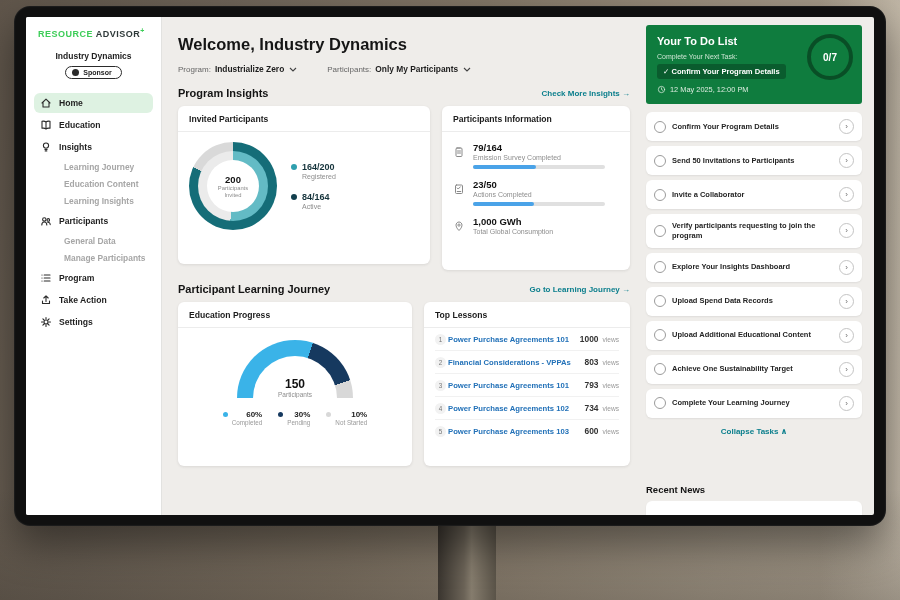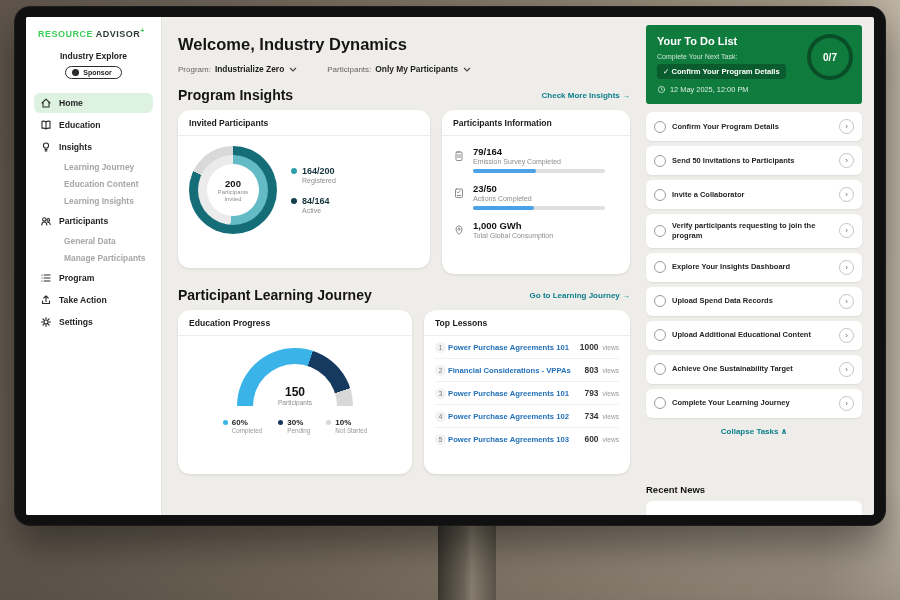--- a/index.html
+++ b/index.html
@@ -38,24 +38,24 @@
   .nav-icon svg{width:12px;height:12px;}
 
   
   .main{flex:1;padding:10px 14px 0 16px;box-sizing:border-box;}
   .welcome{font-size:16.5px;font-weight:700;color:#151515;margin:8px 0 10px;}
   .filters{display:flex;gap:30px;align-items:center;font-size:8px;color:#666;}
   .filter{display:flex;align-items:center;cursor:pointer;}
   .filter-value{font-weight:700;color:#1d1d1d;margin-left:4px;font-size:8.4px;}
   .caret{margin-left:5px;display:flex;}
   .section-row{display:flex;justify-content:space-between;align-items:center;margin:13px 0 7px;}
-  .section-title{font-size:14px;font-weight:700;color:#141414;}
+  .section-title{font-size:11px;font-weight:700;color:#141414;}
   .section-link{font-size:8px;font-weight:700;color:#0a7e8c;cursor:pointer;}
   .cards-row{display:flex;gap:12px;}
-  .card{background:#fff;border-radius:12px;box-shadow:0 1px 3px rgba(30,30,30,.10);padding:8px 11px;box-sizing:border-box;}
+  .card{background:#fff;border-radius:6px;box-shadow:0 1px 3px rgba(30,30,30,.10);padding:8px 11px;box-sizing:border-box;}
   .card-title{font-size:8.6px;font-weight:700;color:#1c1c1c;margin:0 -11px;padding:0 11px 7px;border-bottom:1px solid #ececec;}
 
   .card-invited{width:252px;height:158px;}
   .card-body{display:flex;align-items:center;gap:14px;padding-top:10px;}
   .donut{width:88px;height:88px;border-radius:50%;padding:9px;box-sizing:border-box;flex-shrink:0;}
   .donut-ring2{width:100%;height:100%;border-radius:50%;padding:9px;box-sizing:border-box;}
   .donut-hole{width:100%;height:100%;border-radius:50%;background:#fff;display:flex;flex-direction:column;
     align-items:center;justify-content:center;text-align:center;}
   .donut-center-value{font-size:9.5px;font-weight:700;color:#111;}
   .donut-center-label{font-size:5.8px;color:#8d8d8d;width:40px;line-height:1.2;}
@@ -76,21 +76,21 @@
 
   .card-gauge{width:234px;height:164px;}
   .gauge-wrap{position:relative;width:116px;height:58px;overflow:hidden;margin:12px auto 0;}
   .gauge-arc{position:absolute;left:0;top:0;width:116px;height:116px;border-radius:50%;}
   .gauge-hole{position:absolute;left:16px;top:16px;width:84px;height:84px;border-radius:50%;background:#fff;}
   .gauge-center{position:absolute;left:0;right:0;bottom:0;text-align:center;}
   .gauge-center-value{font-size:12px;font-weight:700;color:#111;}
   .gauge-center-label{font-size:6.5px;color:#8d8d8d;}
   .gauge-legend{display:flex;justify-content:center;gap:16px;margin-top:12px;}
   .gl-item{display:flex;flex-direction:column;}
-  .gl-top{display:flex;align-items:center;gap:4px;}
+  .gl-top{display:flex;align-items:center;gap:4px;justify-content:space-between;}
   .gl-dot{width:5px;height:5px;border-radius:50%;}
   .gl-pct{font-size:8px;font-weight:700;color:#222;}
   .gl-sub{font-size:6.3px;color:#999;margin-left:9px;}
 
   .card-lessons{flex:1;height:164px;}
   .lesson-row{display:flex;align-items:center;gap:2px;padding:5.5px 0;border-bottom:1px solid #f1f1f1;cursor:pointer;}
   .lesson-row:last-child{border-bottom:none;}
   .rank{width:11px;height:11px;border-radius:50%;background:#f2f2f2;color:#777;font-size:6.3px;
     display:flex;align-items:center;justify-content:center;flex-shrink:0;}
   .lesson-title{font-size:7.7px;font-weight:600;color:#2271b8;flex:1;}
@@ -129,21 +129,21 @@
 <div class="stand"></div>
 <div class="monitor"></div>
 
 <div class="screen">
 
   <div class="sidebar">
     <div class="brand">
       <span class="brand-resource">RESOURCE</span>
       <span class="brand-advisor">ADVISOR</span><span class="brand-plus">+</span>
     </div>
-    <div class="org-name">Industry Explore</div>
+    <div class="org-name">Industry Dynamics</div>
     <div class="sponsor-badge">
       <span class="sponsor-dot"></span>
       <span>Sponsor</span>
     </div>
 
     <div class="nav">
       <div class="nav-item active">
         <span class="nav-icon">
           <svg viewBox="0 0 12 12" fill="none" stroke="#2b2b2b" stroke-width="1.1" stroke-linecap="round" stroke-linejoin="round">
               <path d="M2 6 L6 2.2 L10 6 M3 5.4 V10 H9 V5.4"></path>

